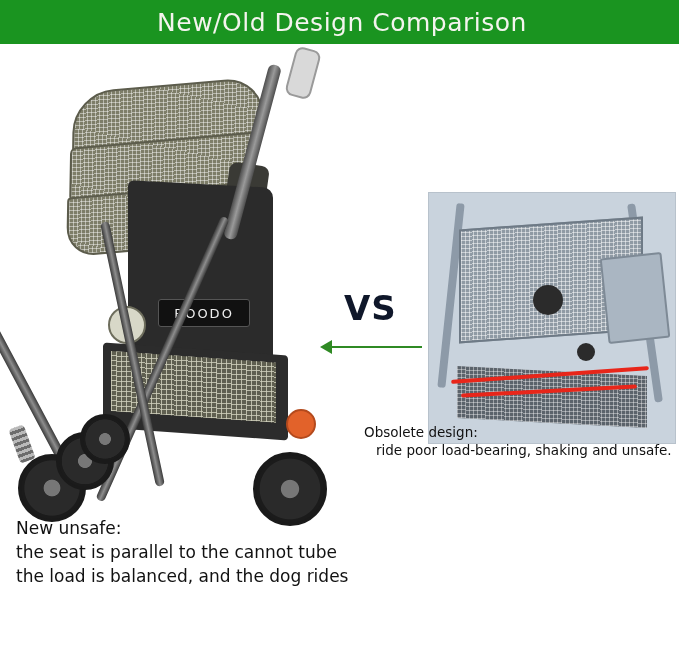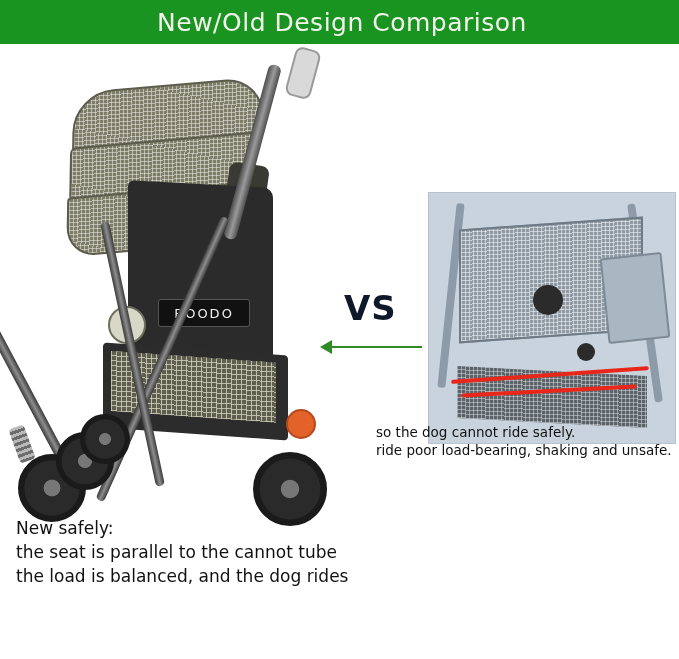--- a/index.html
+++ b/index.html
@@ -427,24 +427,24 @@
       <div class="inset-seat"></div>
       <div class="inset-pocket"></div>
       <div class="inset-hinge"></div>
       <div class="inset-hinge2"></div>
       <div class="inset-lower-mesh"></div>
       <div class="inset-red-line rl1"></div>
       <div class="inset-red-line rl2"></div>
     </div>
 
     <div class="caption-left">
-      <div>New safely:</div>
+      <div>New unsafe:</div>
       <div>the seat is parallel to the cannot tube</div>
       <div>the load is balanced, and the dog rides</div>
     </div>
 
     <div class="caption-right">
-      <div class="line-indent">so the dog cannot ride safely.</div>
+      <div>Obsolete design:</div>
       <div class="line-indent">ride poor load-bearing, shaking and unsafe.</div>
     </div>
 
   </div>
 </div>
 
 </body></html>

